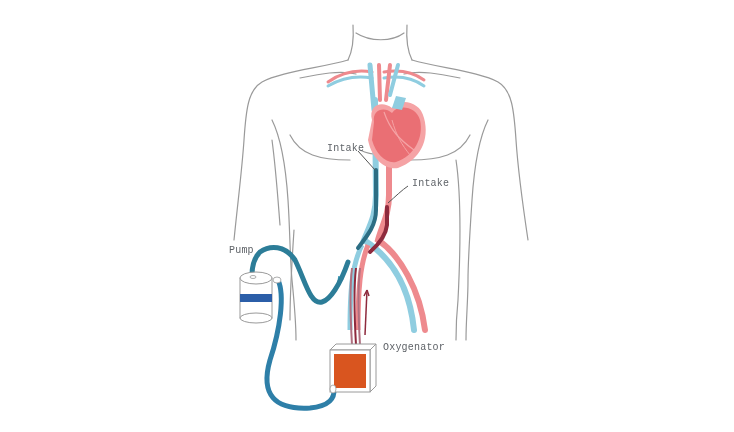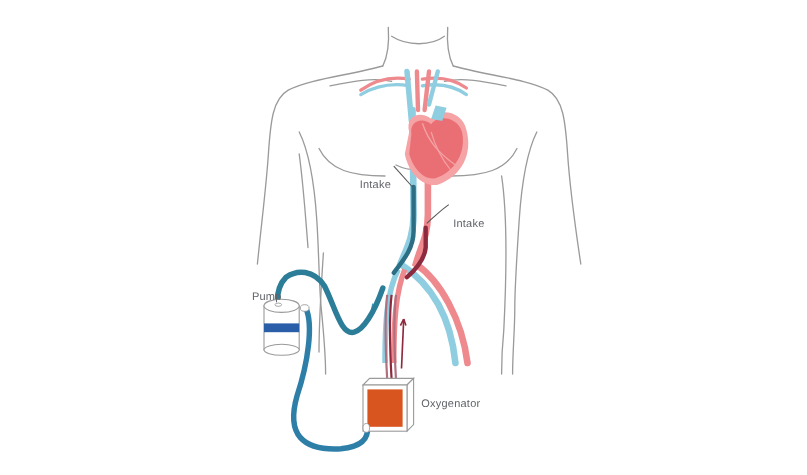--- a/index.html
+++ b/index.html
@@ -1,18 +1,18 @@
 <!DOCTYPE html>
 <html><head>
   <meta charset="utf-8">
   <style>
     html, body { margin: 0; padding: 0; background: #ffffff; }
     .canvas { position: relative; width: 734px; height: 432px; background: #ffffff; overflow: hidden; }
     svg { position: absolute; left: 0; top: 0; }
-    .label { position: absolute; font-family: Liberation Sans, sans-serif; font-size: 10px; color: #5f6368; letter-spacing: 0.2px; margin-top: 20px; }
+    .label { position: absolute; font-family: Liberation Mono, monospace; font-size: 10px; color: #5f6368; letter-spacing: 0.2px; }
   </style>
 </head>
 <body>
 
 <div class="canvas">
   <svg width="734" height="432" viewBox="0 0 734 432">
 
     <g fill="none" stroke="#9a9a9a" stroke-width="1.2" stroke-linecap="round">
 
       <path d="M353 25 C354 40 352 52 348 60"></path>

